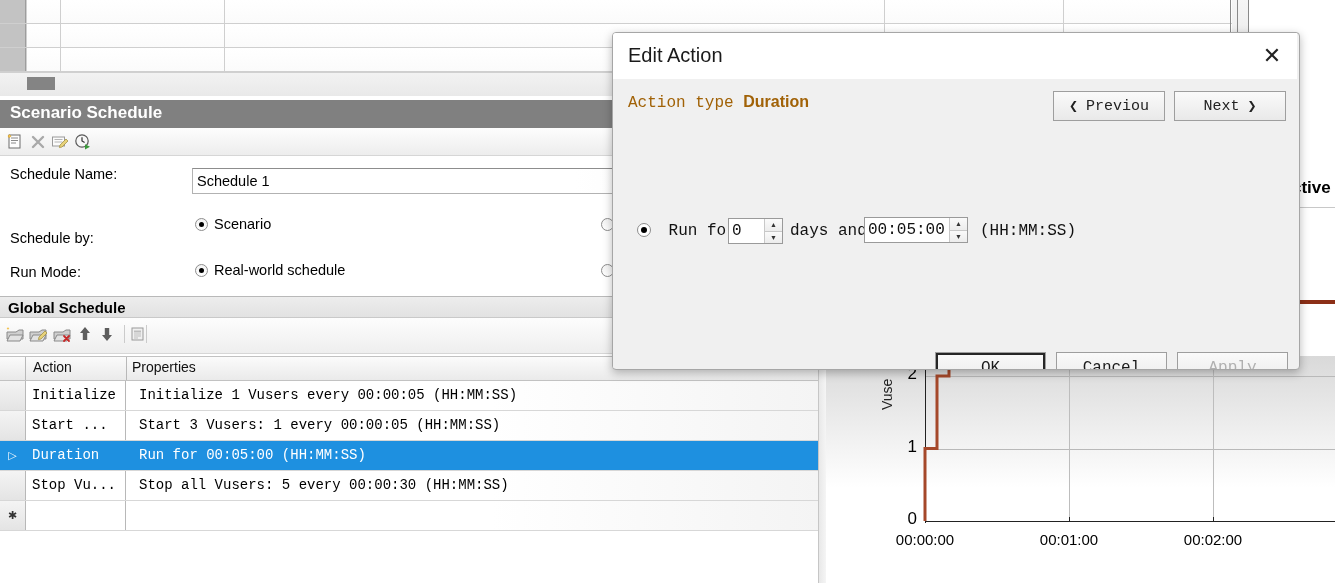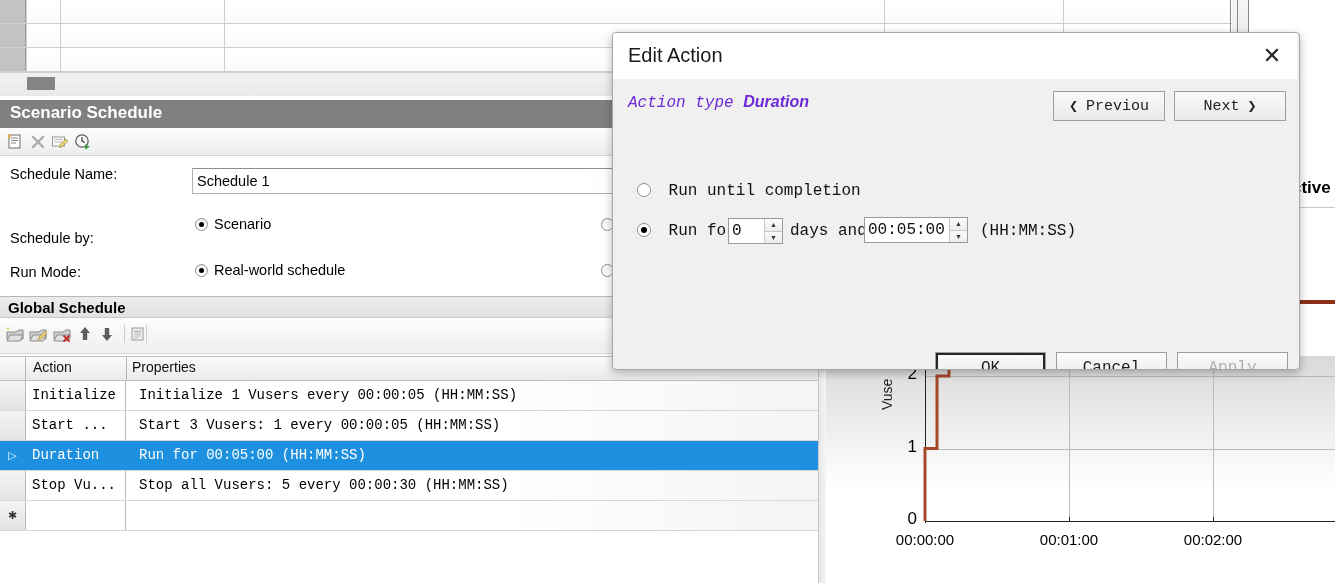--- a/index.html
+++ b/index.html
@@ -105,21 +105,21 @@
   #dlg{position:absolute;left:612px;top:32px;width:686px;height:336px;
      background:#f0f0f0;border:1px solid #a6a6a6;border-radius:4px;
      box-shadow:0 3px 10px rgba(0,0,0,.28);overflow:hidden;}
   #dlg-title-bar{position:absolute;left:0;top:0;width:684px;height:46px;background:#ffffff;}
   #dlg-title{position:absolute;left:15px;top:11px;font-size:20px;color:#1a1a1a;}
   #dlg-close{position:absolute;right:10px;top:9px;width:30px;height:28px;
      display:flex;align-items:center;justify-content:center;cursor:pointer;
      font-size:22px;color:#222;font-family:"DejaVu Sans",sans-serif;line-height:1;}
   #dlg-sub{position:absolute;left:0;top:46px;width:684px;height:50px;background:#f0f0f0;}
   #action-type{position:absolute;left:15px;top:14px;font-size:16px;
-     font-family:"Liberation Mono","DejaVu Sans Mono",monospace;color:#6d28d9;font-style:italic;}
+     font-family:"Liberation Mono","DejaVu Sans Mono",monospace;color:#a16207;}
   #action-type b{font-family:"Liberation Sans",sans-serif;font-size:16px;}
   .navbtn{position:absolute;top:12px;height:30px;width:112px;
      background:linear-gradient(to bottom,#fafafa,#e9e9e9);
      border:1px solid #9e9e9e;box-sizing:border-box;cursor:pointer;
      font-family:"Liberation Mono","DejaVu Sans Mono",monospace;font-size:15px;color:#222;
      display:flex;align-items:center;justify-content:center;gap:8px;}
   #dlg-divider1{position:absolute;left:12px;top:131px;width:660px;height:1px;background:#d4d4d4;}
   #dlg-body{position:absolute;left:0;top:96px;width:684px;height:211px;background:#f0f0f0;}
   .opt{position:absolute;font-family:"Liberation Mono","DejaVu Sans Mono",monospace;font-size:16px;color:#111;white-space:nowrap;}
   .radio-lg{display:inline-block;width:14px;height:14px;border-radius:50%;
@@ -363,24 +363,20 @@
     </div>
     <div class="navbtn" style="left:561px;">
       <span>Next</span>
       <span>❯</span>
     </div>
   </div>
 
   <div id="dlg-divider1"></div>
 
   <div id="dlg-body">
-    <span class="opt" style="left:24px;top:53px;">
-      <span class="radio-lg"></span>
-      <span style="margin-left:8px;">Run until completion</span>
-    </span>
 
     <span class="opt" style="left:24px;top:93px;">
       <span class="radio-lg on"></span>
       <span style="margin-left:8px;">Run for</span>
     </span>
 
     <div class="spin" style="left:115px;top:89px;width:55px;">
       <input type="text" value="0" style="">
       <div class="arrows">
         <div>▲</div>

